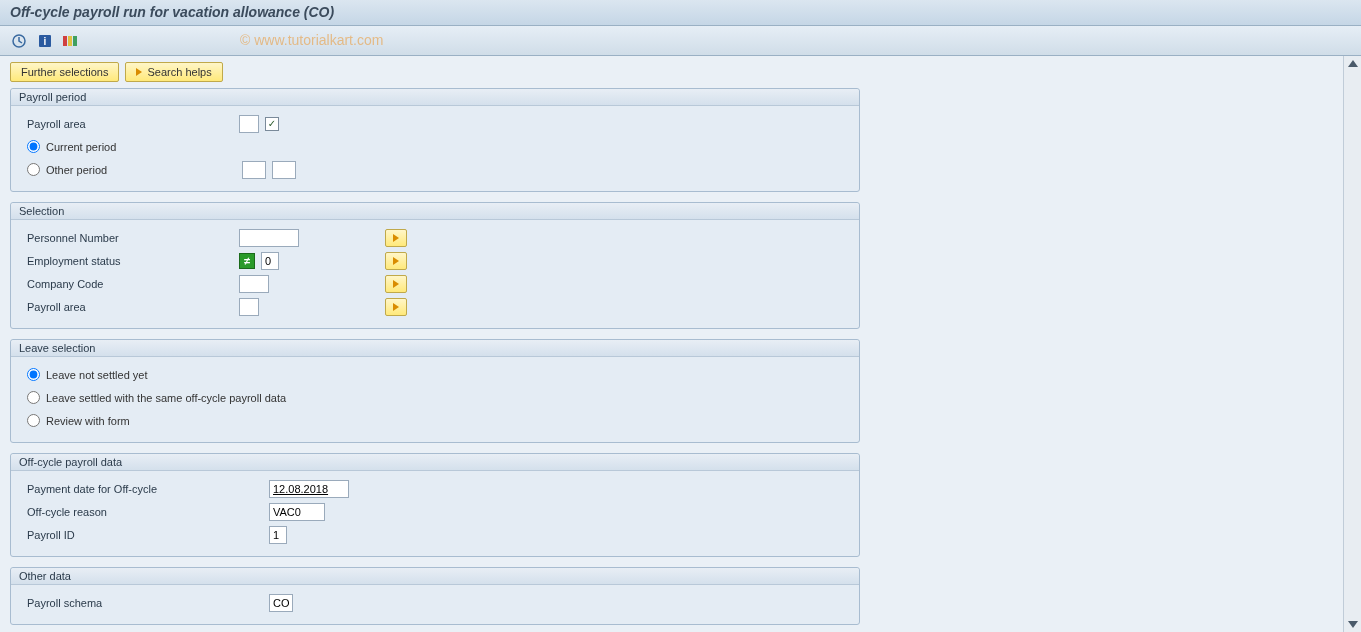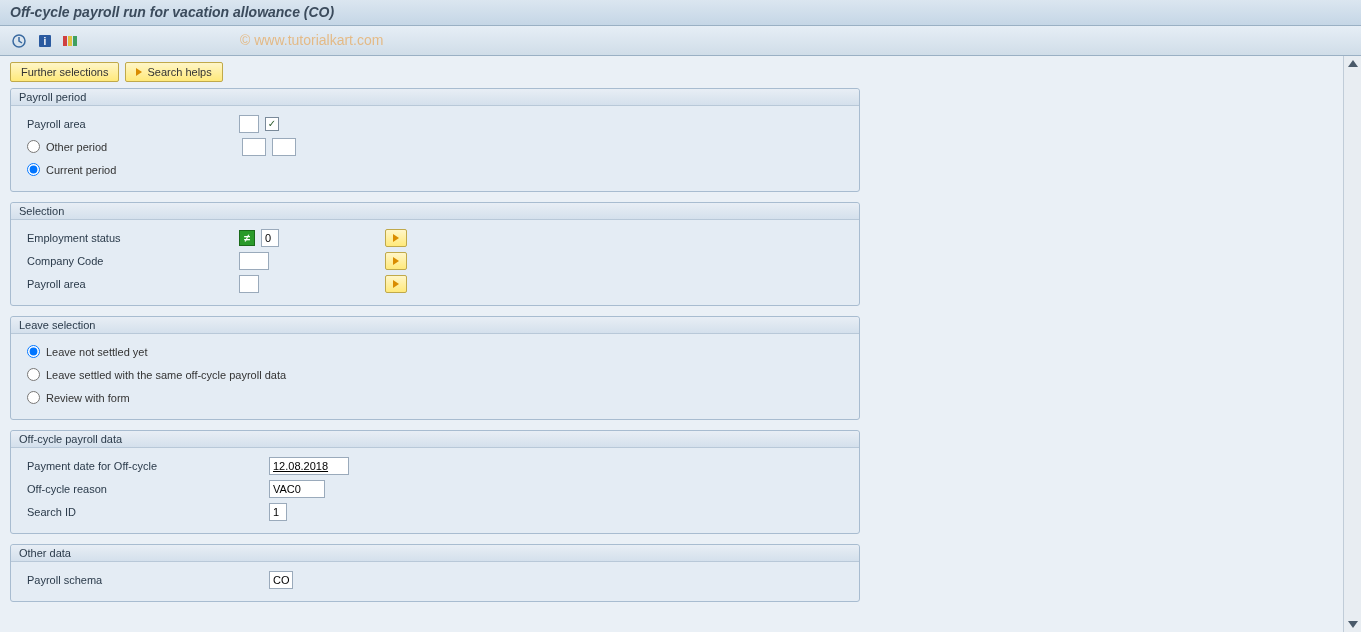--- a/index.html
+++ b/index.html
@@ -227,35 +227,42 @@
 
   <div class="group">
     <div class="group-title">Payroll period</div>
     <div class="group-body">
       <div class="row">
         <span class="lbl">Payroll area</span>
         <input type="text" class="small-input" style="width: 20px;" value="">
         <span class="checkbox-visual">✓</span>
       </div>
       <div class="row radio-row">
+        <input type="radio" name="period" checked="" style="">
+        <span>Current period</span>
+      </div>
+      <div class="row radio-row">
         <input type="radio" name="period" style="">
         <span style="width:190px">Other period</span>
         <input type="text" class="small-input" value="" style="">
         <input type="text" class="small-input" value="" style="">
       </div>
-      <div class="row radio-row">
-        <input type="radio" name="period" checked="" style="">
-        <span>Current period</span>
-      </div>
     </div>
   </div>
 
   <div class="group">
     <div class="group-title">Selection</div>
     <div class="group-body">
+      <div class="row">
+        <span class="lbl">Personnel Number</span>
+        <input type="text" class="med-input" value="" style="">
+        <span class="arrow-btn arrow-btn-col">
+              <span class="btn-arrow-icon"></span>
+            </span>
+      </div>
       <div class="row">
         <span class="lbl">Employment status</span>
         <span class="green-ne">≠</span>
         <input type="text" class="tiny-input" value="0" style="">
         <span class="arrow-btn arrow-btn-col">
               <span class="btn-arrow-icon"></span>
             </span>
       </div>
       <div class="row">
         <span class="lbl">Company Code</span>
@@ -297,21 +304,21 @@
     <div class="group-body">
       <div class="row">
         <span class="lbl" style="width:240px">Payment date for Off-cycle</span>
         <input type="text" class="long-input" value="12.08.2018" style="">
       </div>
       <div class="row">
         <span class="lbl" style="width:240px">Off-cycle reason</span>
         <input type="text" style="width: 56px;" value="VAC0">
       </div>
       <div class="row">
-        <span class="lbl" style="width:240px">Search ID</span>
+        <span class="lbl" style="width:240px">Payroll ID</span>
         <input type="text" class="tiny-input" value="1" style="">
       </div>
     </div>
   </div>
 
   <div class="group" style="margin-bottom:0">
     <div class="group-title">Other data</div>
     <div class="group-body">
       <div class="row">
         <span class="lbl" style="width:240px">Payroll schema</span>

